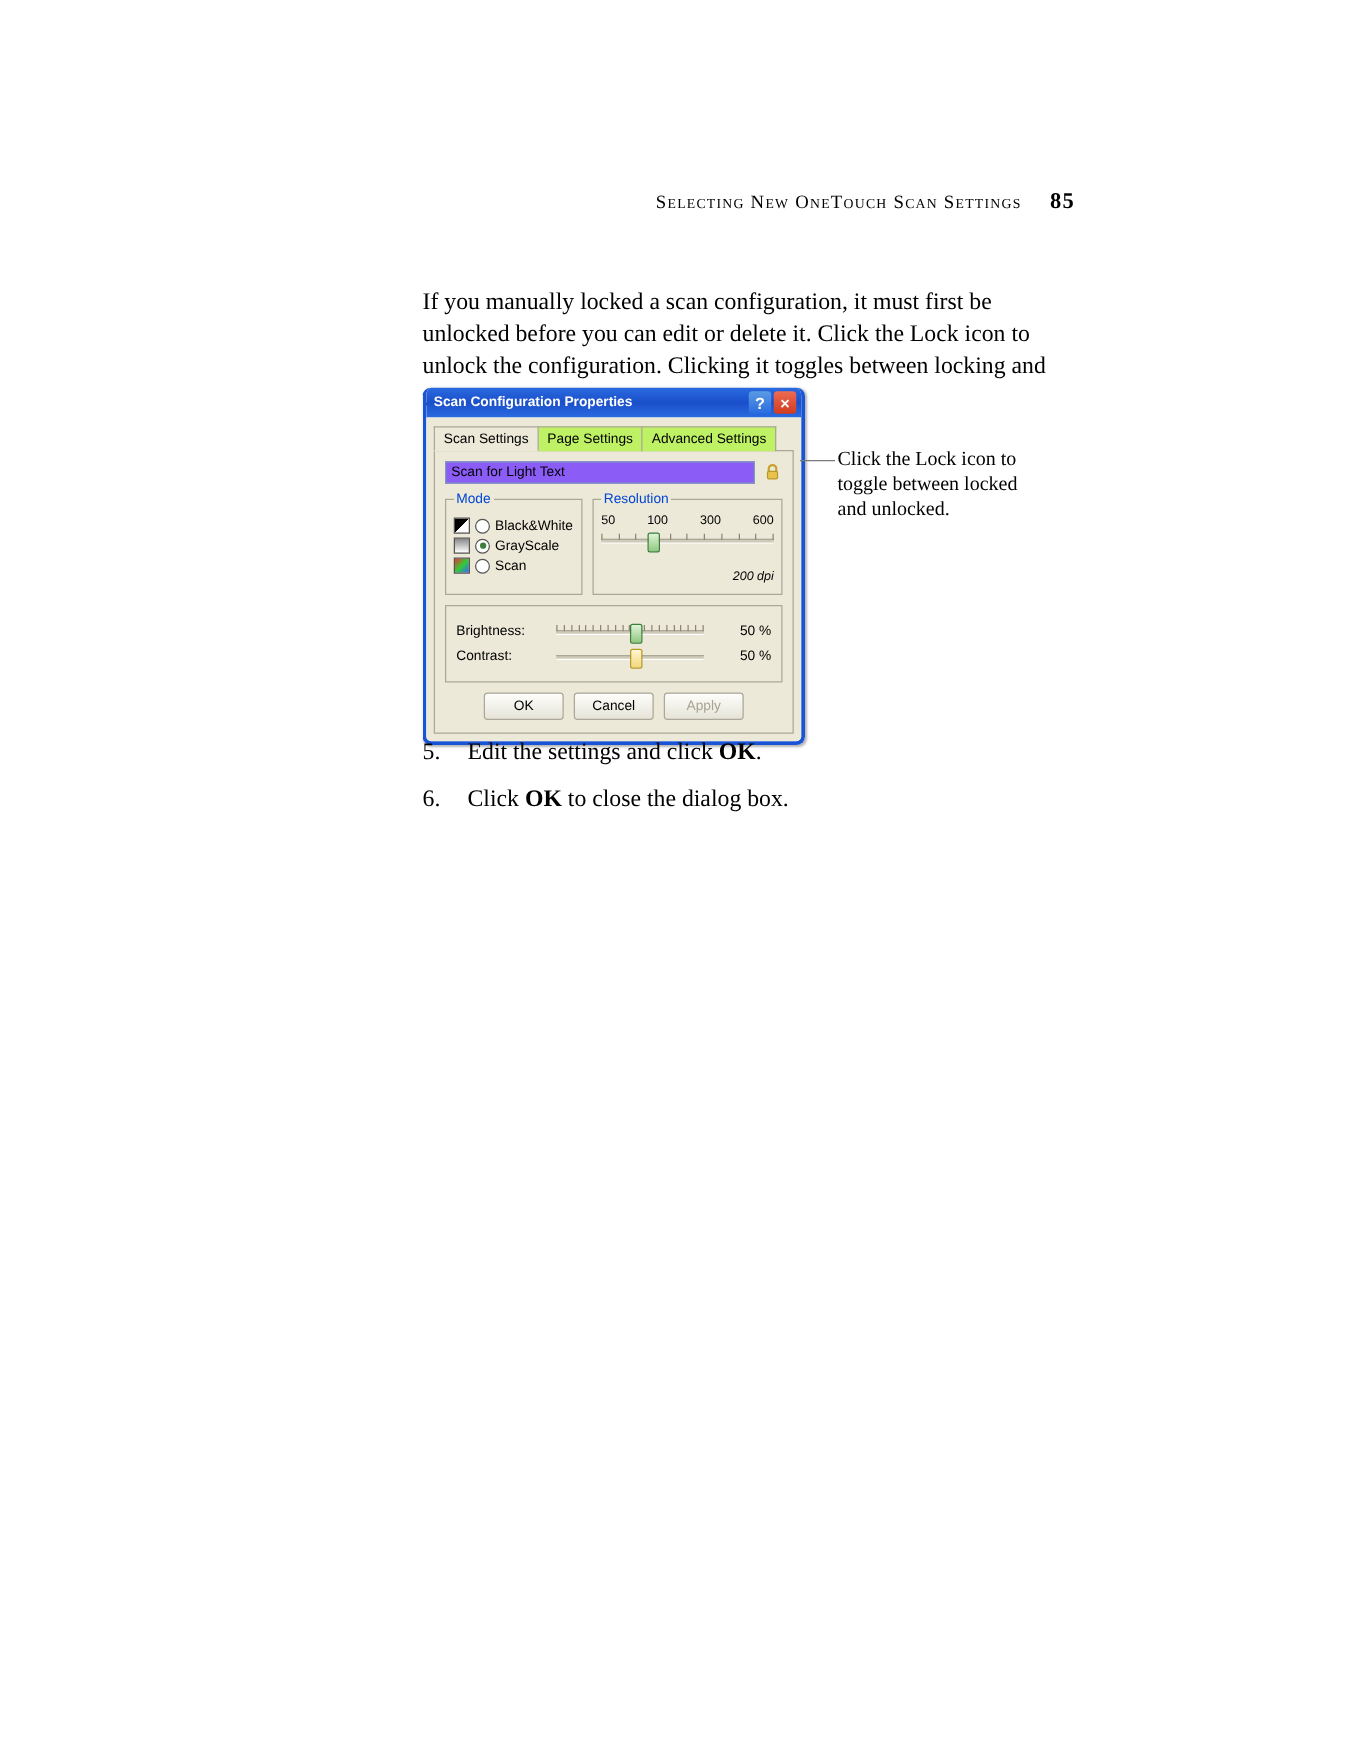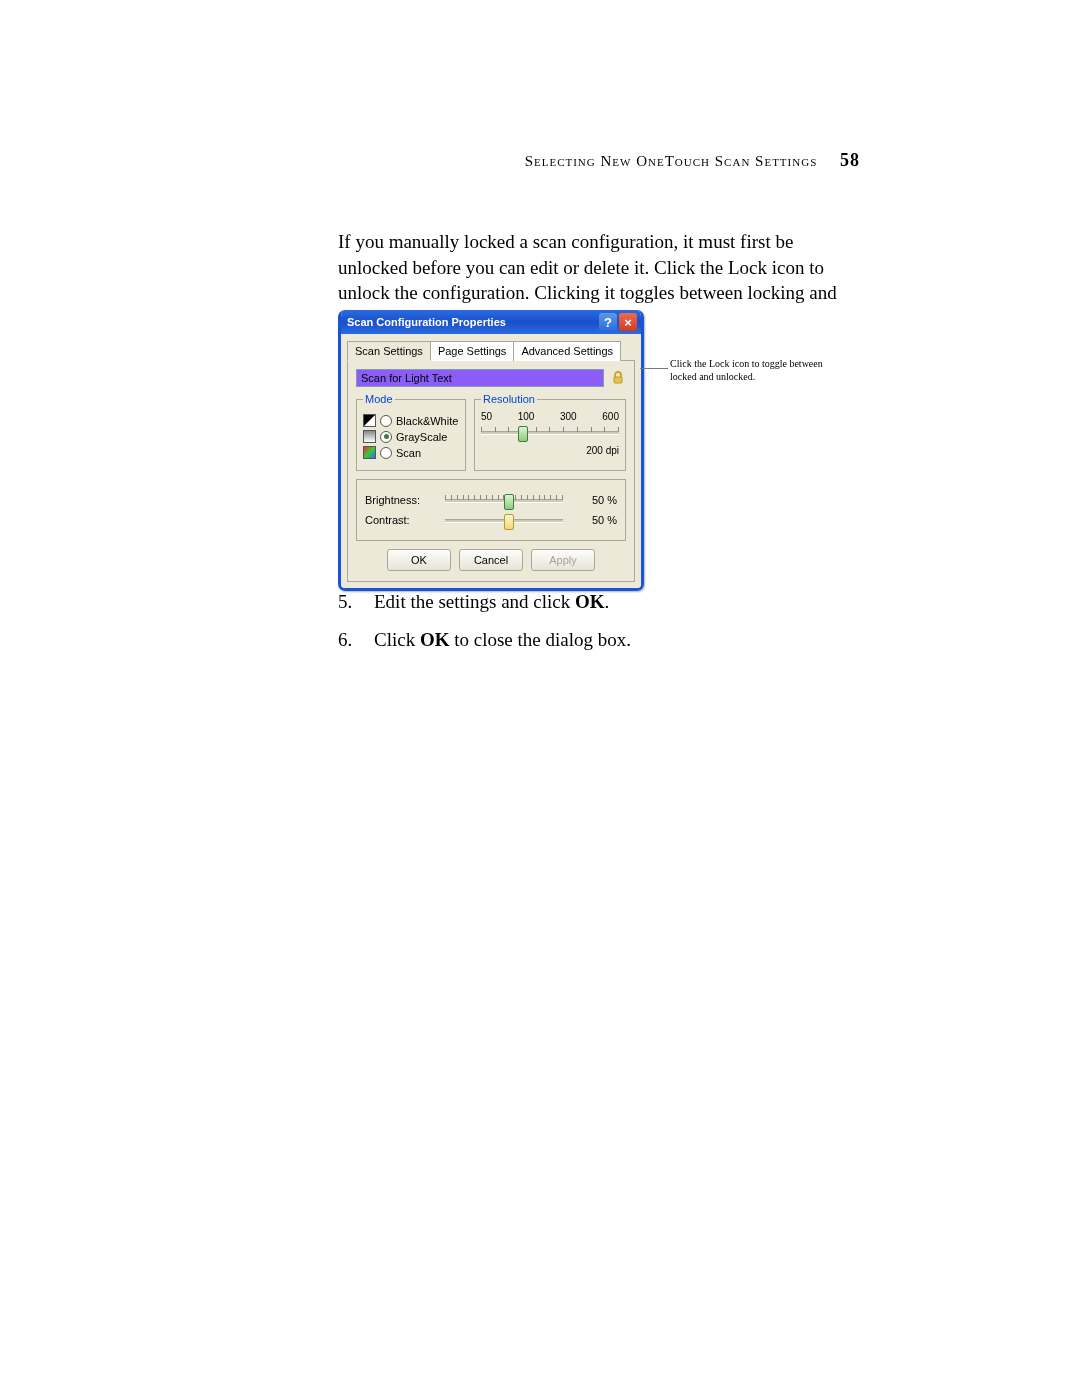--- a/index.html
+++ b/index.html
@@ -54,21 +54,21 @@
     left: 302px;
     width: 28px;
     height: 0;
     border-top: 1px solid #7a7a7a;
   }
   .callout-text {
     position: absolute;
     top: 48px;
     left: 332px;
     width: 170px;
-    font-size: 10px;
+    font-size: 16px;
     line-height: 1.25;
   }
 
   
   .dialog {
     width: 300px;
     font-family: Tahoma, Verdana, sans-serif;
     font-size: 11px;
     border: 3px solid #1a54d6;
     border-top: 0;
@@ -103,21 +103,21 @@
     padding: 6px;
   }
   .tabs {
     display: flex;
     font-size: 11px;
   }
   .tab {
     padding: 3px 7px;
     border: 1px solid #aca899;
     border-bottom: none;
-    background: #ffffff;
+    background: #bef264;
     margin-right: -1px;
     position: relative;
     top: 1px;
   }
   .tab.active {
     background: #ece9d8;
     border-bottom: 1px solid #ece9d8;
     z-index: 2;
   }
   .tab-panel {
@@ -191,21 +191,21 @@
   .slider-track .ticks {
     position:absolute;top:3px;left:0;right:0;height:5px;display:flex;justify-content:space-between;
   }
   .slider-track .ticks span{width:1px;height:5px;background:#8a867a;}
   .slider-track .thumb {
     position:absolute;top:2px;width:8px;height:14px;background:linear-gradient(to bottom,#dff3d8,#8fc97f);border:1px solid #3b7f3b;border-radius:2px;
   }
   .slider-track .thumb.yellow {
     background:linear-gradient(to bottom,#fff6d2,#f2d77a);border-color:#b89a27;
   }
-  .res-readout { text-align:right;font-size:10px;margin-top:5px; }
+  .res-readout { text-align:right;font-size:10px;margin-top:16px;font-style:italic; }
 
   .bc-group {
     border: 1px solid #aca899;
     margin-top: 8px;
     padding: 8px 8px 8px 8px;
   }
   .bc-row {
     display:grid;
     grid-template-columns: 60px 1fr 34px;
     align-items:center;
@@ -245,21 +245,21 @@
   .steps li { counter-increment: step; margin: 6px 0; padding-left: 36px; position:relative;}
   .steps li::before { content: counter(step) "."; position:absolute; left:0; }
   .steps b { font-weight: bold; }
 </style>
 </head>
 <body>
 <div class="page">
 
   <div class="header">
     <span class="title">Selecting New OneTouch Scan Settings</span>
-    <span class="page-num">58</span>
+    <span class="page-num">85</span>
   </div>
 
   <p class="body-text">If you manually locked a scan configuration, it must first be unlocked before you can edit or delete it. Click the Lock icon to unlock the configuration. Clicking it toggles between locking and unlocking the configuration.</p>
 
   <div class="figure-area">
     <div class="dialog">
       <div class="titlebar">
         <span class="title-text">Scan Configuration Properties</span>
         <span class="winbtn help-btn">?</span>
         <span class="winbtn close-btn">×</span>

